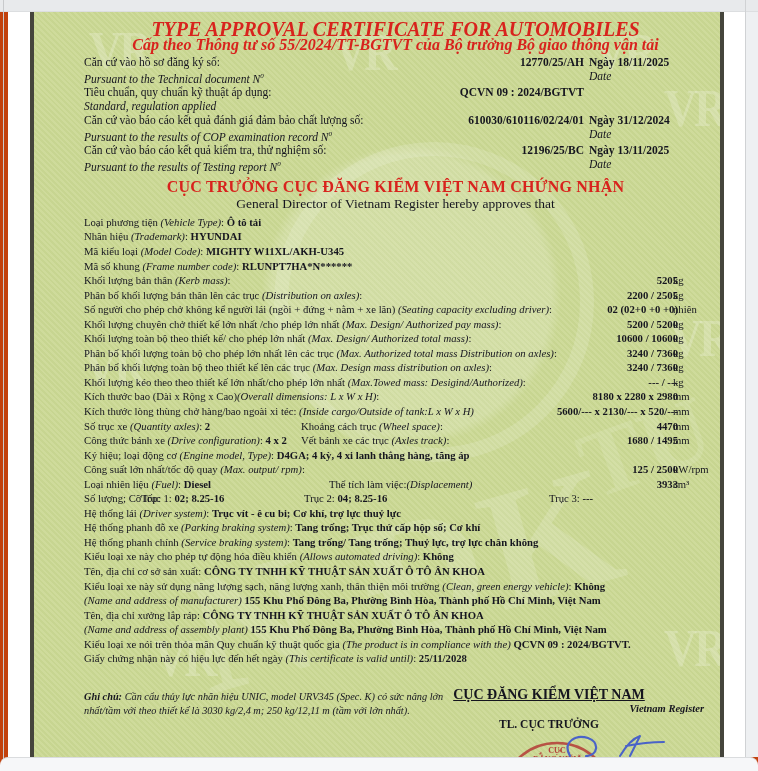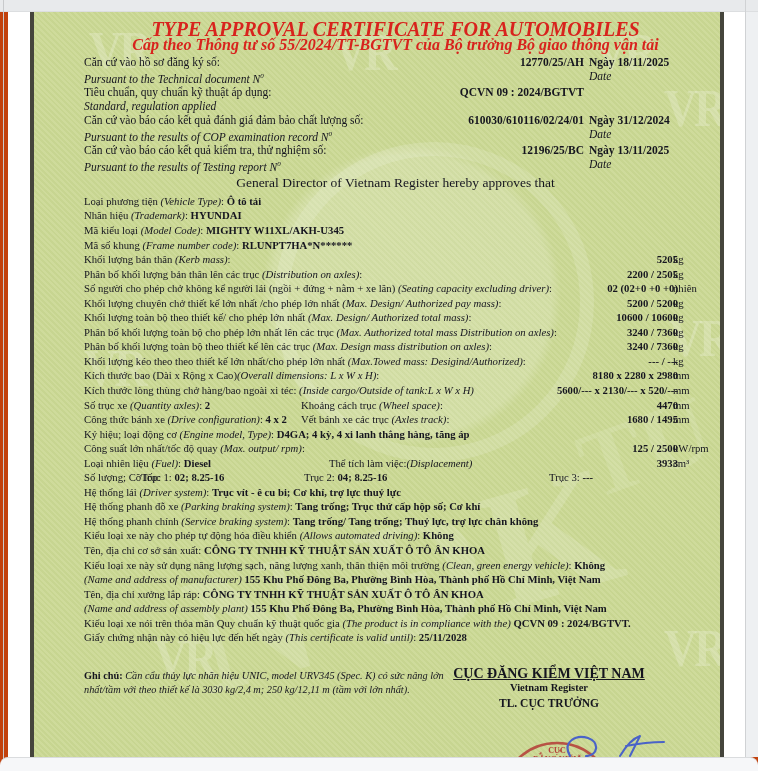--- a/index.html
+++ b/index.html
@@ -21,21 +21,21 @@
      background:
        radial-gradient(circle at 55% 38%, rgba(255,255,255,.16) 0 140px, rgba(255,255,255,0) 150px),
        repeating-linear-gradient(45deg, rgba(120,150,60,.06) 0 2px, rgba(255,255,255,.05) 2px 4px);
      pointer-events:none;}
   .wm{position:absolute;color:rgba(255,255,255,.5);font-weight:bold;pointer-events:none;user-select:none;}
   .wm-glyph{font-size:46px;opacity:.42;letter-spacing:-3px;transform:scaleY(1.15);font-family:"Liberation Serif",serif;}
   .wm-big{font-size:170px;opacity:.30;transform:rotate(-16deg);letter-spacing:6px;}
   .wm-med{font-size:95px;opacity:.22;transform:rotate(-20deg);}
   .wm-circle{position:absolute;border:14px solid rgba(255,255,255,.14);border-radius:50%;pointer-events:none;}
   .content{position:relative;padding:5px 13px 0 50px;z-index:2;}
-  .it{font-style:italic;} .bd{font-weight:bold;} .bdit{font-weight:bold;}
+  .it{font-style:italic;} .bd{font-weight:bold;} .bdit{font-weight:bold;font-style:italic;text-align:right;}
   .title{color:var(--red);font-weight:bold;font-style:italic;font-size:20px;text-align:center;line-height:17px;margin-top:4px;}
   .subtitle{color:var(--red);font-weight:bold;font-style:italic;font-size:16px;text-align:center;line-height:14px;}
   .hgroup{margin-top:4px;}
   .hrow{position:relative;font-size:11.5px;line-height:13.8px;white-space:nowrap;}
   .hval{position:absolute;right:123px;font-weight:bold;}
   .hdate{position:absolute;left:505px;font-weight:bold;}
   .hdate-en{position:absolute;left:505px;font-style:italic;font-weight:normal;}
   sup{font-size:7px;}
   .heading-vi{color:var(--red);font-weight:bold;font-size:16px;text-align:center;line-height:18px;margin-top:3px;letter-spacing:.2px;}
   .heading-en{font-size:13.5px;text-align:center;line-height:15px;}
@@ -83,20 +83,21 @@
             <div class="hrow"><span>Căn cứ vào hồ sơ đăng ký số:</span><span class="hval">12770/25/AH</span><span class="hdate">Ngày 18/11/2025</span></div>
             <div class="hrow"><span class="it">Pursuant to the Technical document N<sup>0</sup></span><span class="hdate-en">Date</span></div>
             <div class="hrow"><span>Tiêu chuẩn, quy chuẩn kỹ thuật áp dụng:</span><span class="hval">QCVN 09 : 2024/BGTVT</span></div>
             <div class="hrow"><span class="it">Standard, regulation applied</span></div>
             <div class="hrow"><span>Căn cứ vào báo cáo kết quả đánh giá đảm bảo chất lượng số:</span><span class="hval">610030/610116/02/24/01</span><span class="hdate">Ngày 31/12/2024</span></div>
             <div class="hrow"><span class="it">Pursuant to the results of COP examination record N<sup>0</sup></span><span class="hdate-en">Date</span></div>
             <div class="hrow"><span>Căn cứ vào báo cáo kết quả kiểm tra, thử nghiệm số:</span><span class="hval">12196/25/BC</span><span class="hdate">Ngày 13/11/2025</span></div>
             <div class="hrow"><span class="it">Pursuant to the results of Testing report N<sup>0</sup></span><span class="hdate-en">Date</span></div>
           </div>
 
+        <div class="heading-vi">CỤC TRƯỞNG CỤC ĐĂNG KIỂM VIỆT NAM CHỨNG NHẬN</div>
         <div class="heading-en">General Director of Vietnam Register hereby approves that</div>
 
         <div class="specs" id="spec-rows">
             <div class="srow"><span><span>Loại phương tiện </span><span class="it">(Vehicle Type)</span><span>: </span><span class="bd">Ô tô tải</span></span></div>
             <div class="srow"><span><span>Nhãn hiệu </span><span class="it">(Trademark)</span><span>: </span><span class="bd">HYUNDAI</span></span></div>
             <div class="srow"><span><span>Mã kiểu loại </span><span class="it">(Model Code)</span><span>: </span><span class="bd">MIGHTY W11XL/AKH-U345</span></span></div>
             <div class="srow"><span><span>Mã số khung </span><span class="it">(Frame number code)</span><span>: </span><span class="bd">RLUNPT7HA*N******</span></span></div>
             <div class="srow"><span><span>Khối lượng bản thân </span><span class="it">(Kerb mass)</span><span>:</span></span><span class="sval">5205</span><span class="sunit">kg</span></div>
             <div class="srow"><span><span>Phân bố khối lượng bản thân lên các trục </span><span class="it">(Distribution on axles)</span><span>:</span></span><span class="sval">2200 / 2505</span><span class="sunit">kg</span></div>
             <div class="srow"><span><span>Số người cho phép chở không kể người lái (ngồi + đứng + nằm + xe lăn) </span><span class="it">(Seating capacity excluding driver)</span><span>:</span></span><span class="sval">02 (02+0 +0 +0)</span><span class="sunit">nhiên</span></div>

